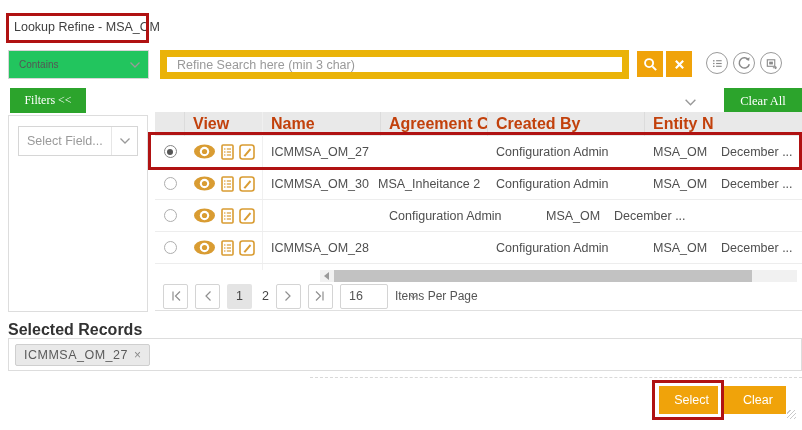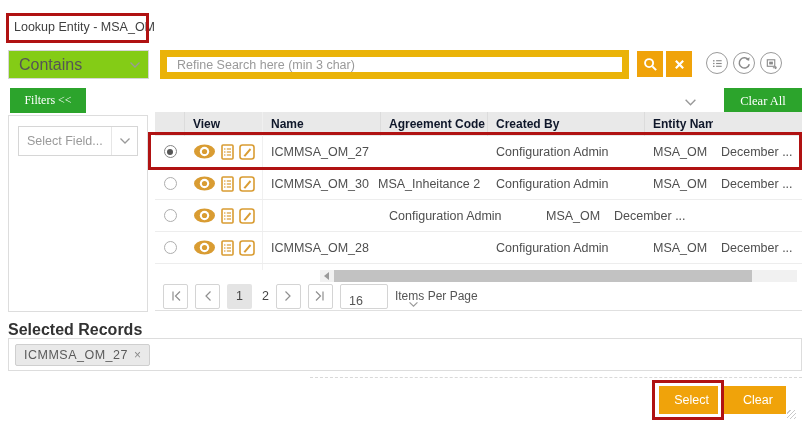--- a/index.html
+++ b/index.html
@@ -5,21 +5,21 @@
   * { box-sizing: border-box; margin: 0; padding: 0; }
   html,body { width: 802px; height: 430px; background: #fff; overflow: hidden; }
   body { font-family: "Liberation Sans", "DejaVu Sans", sans-serif; color: #4a4a4a; position: relative; }
 
   
   .ann { position: absolute; border: 3px solid var(--red, #b01212); pointer-events: none; z-index: 50; }
 
   .title { position: absolute; left: 14px; top: 20px; font-size: 12.5px; color: #3f3f3f; }
 
   
-  .selbox { position: absolute; border: 1px solid #d6d6d6; background: #84cc16; display: flex; align-items: center; font-size: 16px; color: #555; }
+  .selbox { position: absolute; border: 1px solid #d6d6d6; background: #22c55e; display: flex; align-items: center; font-size: 10px; color: #555; }
   .selbox .sel-text { flex: 1; padding-left: 10px; overflow: hidden; white-space: nowrap; }
   .selbox .sel-chev { width: 26px; display: flex; justify-content: center; align-items: center; }
   .refine { position: absolute; border: 7px solid #eab308; font-size: 12.5px; padding: 0 10px; color: #555; font-family: inherit; outline: none; }
   .refine::placeholder { color: #9a9a9a; }
   .obtn { position: absolute; width: 26px; height: 26px; background: var(--orange, #f0a30a); border: none; display: flex; align-items: center; justify-content: center; cursor: pointer; }
   .circle-btn { width: 22px; height: 22px; border: 1.5px solid #9a9a9a; border-radius: 50%; display: inline-flex; align-items: center; justify-content: center; background: #fff; }
   .circle-row { position: absolute; display: flex; gap: 5px; }
 
   
   .gbtn { position: absolute; background: var(--green, #2ca42c); color: #fff; border: none; font-size: 12px; font-family: Liberation Serif, serif; cursor: pointer; }
@@ -30,21 +30,21 @@
   .panel-head { display: flex; align-items: center; gap: 6px; padding: 9px 10px 8px 10px; border-bottom: 1px solid #f0f0f0; }
   .panel-head .ph-label { font-size: 12.5px; font-weight: bold; color: #444; }
   .help { width: 14px; height: 14px; border: 1px solid #c6c6c6; border-radius: 50%; color: #b0b0b0; font-size: 9px; display: inline-flex; align-items: center; justify-content: center; }
   .field-select { margin: 10px 9px; height: 30px; border: 1px solid #d6d6d6; display: flex; align-items: center; font-size: 12.5px; }
   .field-select .sel-text { flex: 1; padding-left: 8px; color: #9a9a9a; white-space: nowrap; overflow: hidden; }
   .field-select .sel-chev { width: 26px; border-left: 1px solid #e6e6e6; align-self: stretch; display: flex; align-items: center; justify-content: center; }
 
   
   .grid { position: absolute; left: 155px; top: 112px; width: 647px; border-bottom: 1px solid #e0e0e0; background: #fff; }
   .ghead { display: flex; height: 24px; background: #e9e9e9; }
-  .hcell { font-size: 12px; font-weight: bold; color: #0f172a; display: flex; align-items: center; padding-left: 8px; border-right: 1px solid #dcdcdc; overflow: hidden; white-space: nowrap; }
+  .hcell { font-size: 16px; font-weight: bold; color: #c2410c; display: flex; align-items: center; padding-left: 8px; border-right: 1px solid #dcdcdc; overflow: hidden; white-space: nowrap; }
   .hcell:last-child { border-right: none; }
   .grow { display: flex; height: 32px; border-bottom: 1px solid #ededed; background: #fff; }
   .cell { display: flex; align-items: center; padding-left: 8px; font-size: 12.5px; color: #4f4f4f; overflow: hidden; white-space: nowrap; }
   .col-radio { width: 30px; justify-content: center; padding-left: 0; }
   .col-view { width: 78px; gap: 5px; border-right: 1px solid #f0f0f0; }
   .col-code { width: 107px; }
   .col-name { width: 118px; }
   .col-createdby { width: 157px; }
   .col-entity { width: 68px; }
   .col-date { flex: 1; }
@@ -60,40 +60,40 @@
   .sarrow:before { content: ""; border-top: 4px solid transparent; border-bottom: 4px solid transparent; border-right: 5px solid #9a9a9a; }
   .sthumb { position: absolute; left: 14px; top: 0; width: 418px; height: 12px; background: #c2c2c2; }
 
   
   .pager { display: flex; align-items: center; gap: 7px; height: 28px; padding-left: 8px; }
   .pbtn { width: 25px; height: 25px; border: 1px solid #d4d4d4; background: #fff; border-radius: 2px; display: inline-flex; align-items: center; justify-content: center; cursor: pointer; }
   .pg { fill: none; stroke: #8f8f8f; stroke-width: 1.2; }
   .pages { display: flex; align-items: center; gap: 10px; }
   .page { font-size: 12.5px; color: #444; cursor: pointer; }
   .page.current { width: 25px; height: 25px; background: #e4e4e4; border-radius: 2px; display: inline-flex; align-items: center; justify-content: center; }
-  .psize { width: 48px; height: 25px; border: 1px solid #d4d4d4; border-radius: 2px; display: flex; align-items: flex-end; font-size: 12.5px; color: #555; gap: 37px; }
+  .psize { width: 48px; height: 25px; border: 1px solid #d4d4d4; border-radius: 2px; display: flex; align-items: center; font-size: 12.5px; color: #555; gap: 37px; }
   .psize span { flex: 1; padding-left: 8px; }
   .psize .sel-chev { width: 20px; display: flex; justify-content: center; }
   .ipp { font-size: 12px; color: #555; }
 
   
   .sr-label { position: absolute; left: 8px; top: 321px; font-size: 16px; font-weight: bold; color: #333; }
   .sr-box { position: absolute; left: 8px; top: 338px; width: 794px; height: 33px; border: 1px solid #ddd; background: #fff; display: flex; align-items: center; padding-left: 6px; }
   .tag { display: inline-flex; align-items: center; gap: 6px; background: #e9e9e9; border: 1px solid #cfcfcf; border-radius: 2px; padding: 3px 8px; font-size: 12.5px; color: #5a5a5a; letter-spacing: 0.5px; }
   .tag-x { color: #8a8a8a; font-size: 12px; cursor: pointer; }
 
   .dashed { position: absolute; left: 310px; top: 377px; width: 492px; border-top: 1px dashed #d9d9d9; }
 
   .footer-btn { position: absolute; height: 28px; background: var(--orange, #f0a30a); color: #fff; border: none; font-size: 12.5px; font-family: inherit; cursor: pointer; padding-left: 6px; }
   .grip { position: absolute; left: 787px; top: 410px; width: 9px; height: 9px; background: repeating-linear-gradient(135deg, transparent 0 2px, #c9c9c9 2px 3px); }
 </style>
 </head>
 <body>
 
-<div class="title">Lookup Entity - MSA_OM</div>
+<div class="title">Lookup Refine - MSA_OM</div>
 <div class="ann" style="left:6px;top:13px;width:143px;height:30px"></div>
 
 <div class="selbox" style="left:8px;top:50px;width:141px;height:29px">
   <span class="sel-text">Contains</span>
   <span class="sel-chev">
     <svg width="12" height="8" viewBox="0 0 12 8">
         <path d="M1.5 1.5 L6 6 L10.5 1.5" fill="none" stroke="#999" stroke-width="1.3"></path>
       </svg>
   </span>
 </div>

